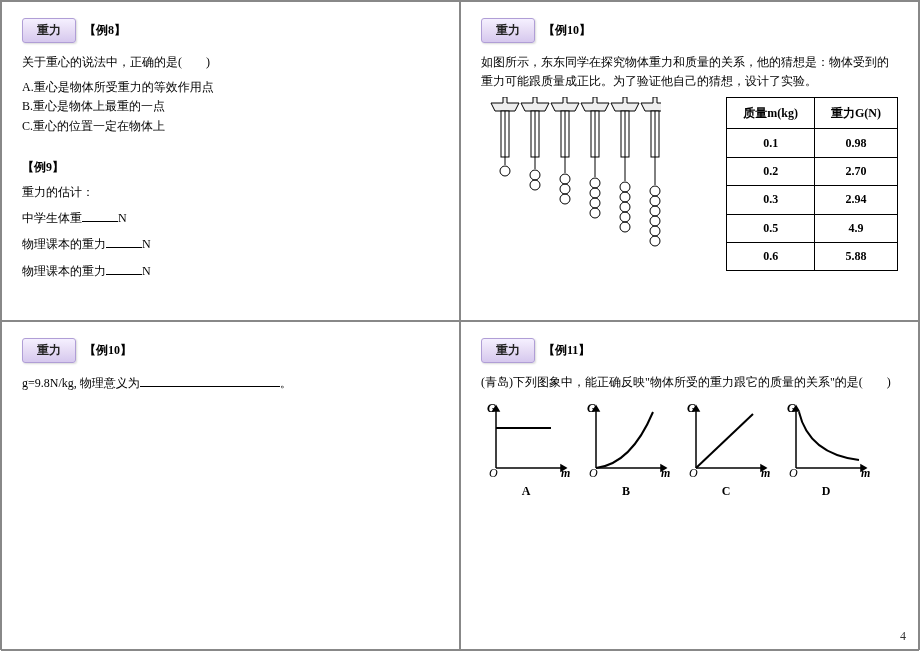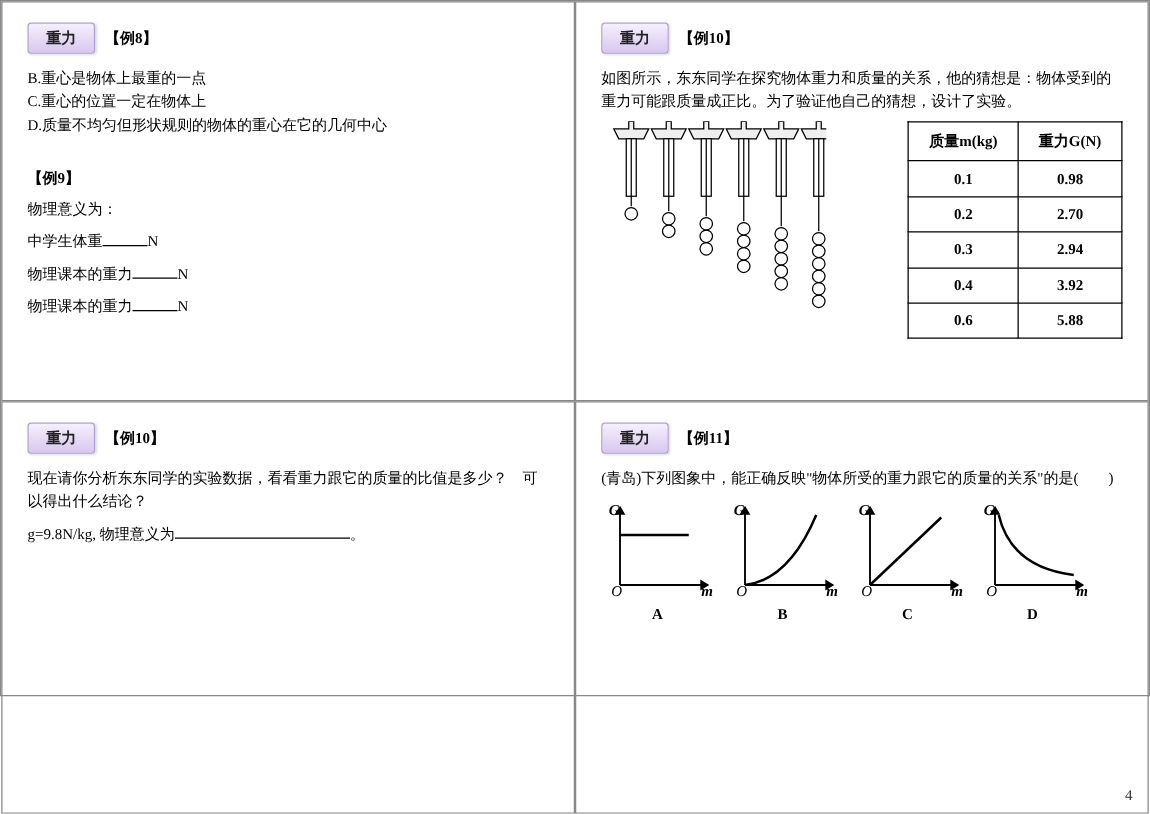--- a/index.html
+++ b/index.html
@@ -9,21 +9,21 @@
       background: #fff;
       width: 920px;
       height: 651px;
       position: relative;
     }
     .grid {
       display: grid;
       grid-template-columns: 1fr 1fr;
       grid-template-rows: 320px 330px;
       width: 100%;
-      height: 557px;
+      height: 650px;
       border: 1px solid #888;
     }
     .panel {
       border: 1px solid #888;
       padding: 16px 20px;
       position: relative;
       overflow: hidden;
     }
     .tag-row { display: flex; align-items: center; margin-bottom: 10px; }
     .tag {
@@ -77,26 +77,27 @@
 </head>
 <body>
 
 <div class="grid">
 
   <div class="panel">
     <div class="tag-row">
       <span class="tag">重力</span>
       <span class="ex-label">【例8】</span>
     </div>
+    <div class="line">关于重心的说法中，正确的是(　　)</div>
+    <div class="opt">A.重心是物体所受重力的等效作用点</div>
     <div class="opt">B.重心是物体上最重的一点</div>
     <div class="opt">C.重心的位置一定在物体上</div>
-    <div class="opt">D.质量不均匀但形状规则的物体的重心在它的几何中心</div>
 
     <div class="line ex-label" style="margin-top:22px;">【例9】</div>
-    <div class="line">物理意义为：</div>
+    <div class="line">重力的估计：</div>
 
     <div class="line">
       <span>中学生体重</span><span class="blank"></span><span>N</span>
     </div>
     <div class="line">
       <span>物理课本的重力</span><span class="blank"></span><span>N</span>
     </div>
     <div class="line">
       <span>物理课本的重力</span><span class="blank"></span><span>N</span>
     </div>
@@ -188,38 +189,37 @@
             </tr>
         <tr>
               <td>0.2</td>
               <td>2.70</td>
             </tr>
         <tr>
               <td>0.3</td>
               <td>2.94</td>
             </tr>
         <tr>
-              <td>0.4</td>
-              <td>3.92</td>
+              <td>0.5</td>
+              <td>4.9</td>
             </tr>
         <tr>
               <td>0.6</td>
               <td>5.88</td>
             </tr>
       </tbody>
         </table>
     </div>
   </div>
 
   <div class="panel">
     <div class="tag-row">
       <span class="tag">重力</span>
       <span class="ex-label">【例10】</span>
     </div>
-    <div class="line">现在请你分析东东同学的实验数据，看看重力跟它的质量的比值是多少？　可以得出什么结论？</div>
     <div class="line">
       <span>g=9.8N/kg, 物理意义为</span><span class="blank-long"></span><span>。</span>
     </div>
   </div>
 
   <div class="panel">
     <div class="tag-row">
       <span class="tag">重力</span>
       <span class="ex-label">【例11】</span>
     </div>

